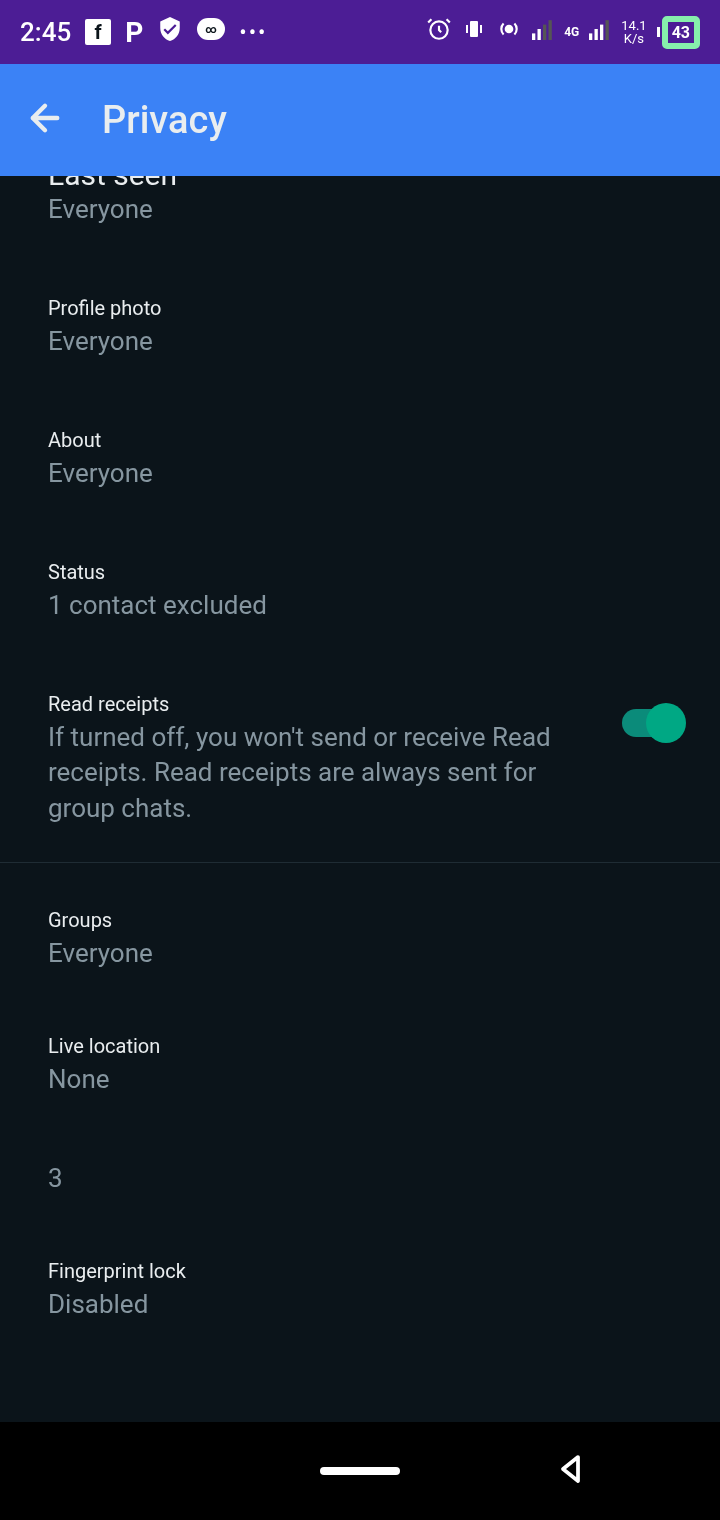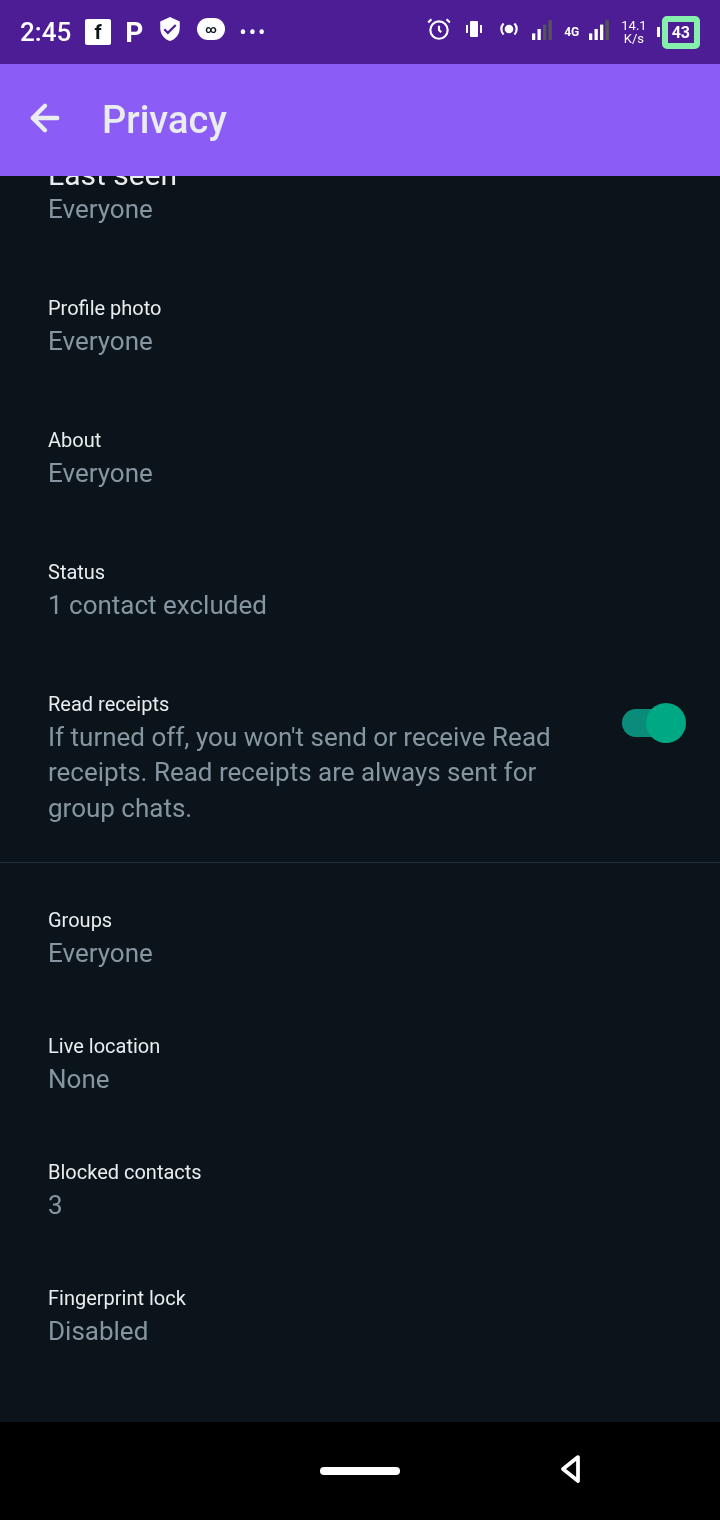--- a/index.html
+++ b/index.html
@@ -25,21 +25,21 @@
     .status-left { display: flex; align-items: center; gap: 14px; }
     .status-right { display: flex; align-items: center; gap: 10px; }
     .status-time { font-weight: 500; font-size: 26px; }
     .status-icon-f { width: 26px; height: 26px; background: #fff; color: #0b141a; display: flex; align-items: center; justify-content: center; font-weight: bold; font-size: 20px; border-radius: 2px; }
     .status-icon-p { font-weight: bold; font-size: 28px; }
     .status-dots { letter-spacing: 2px; font-size: 22px; }
     .net-stat { display: flex; flex-direction: column; font-size: 13px; line-height: 1; align-items: center; }
     .battery-box { border: 6px solid #86efac; border-radius: 5px; padding: 1px 4px; font-size: 16px; font-weight: bold; position: relative; }
     .app-bar {
       height: 112px;
-      background: #8b5cf6;
+      background: #3b82f6;
       display: flex;
       align-items: center;
       padding: 0 24px;
       gap: 36px;
     }
     .back-arrow {
       color: #e9edef;
     }
     .app-title {
       font-size: 38px;
@@ -264,21 +264,20 @@
       <div class="setting-title">Groups</div>
       <div class="setting-sub">Everyone</div>
     </div>
 
     <div class="setting-item" style="margin-top:14px;">
       <div class="setting-title">Live location</div>
       <div class="setting-sub">None</div>
     </div>
 
     <div class="setting-item" style="margin-top:14px;">
-      <div class="setting-title">Blocked contacts</div>
       <div class="setting-sub">3</div>
     </div>
 
     <div class="setting-item" style="margin-top:14px;">
       <div class="setting-title">Fingerprint lock</div>
       <div class="setting-sub">Disabled</div>
     </div>
 
   </div>
 </div>

